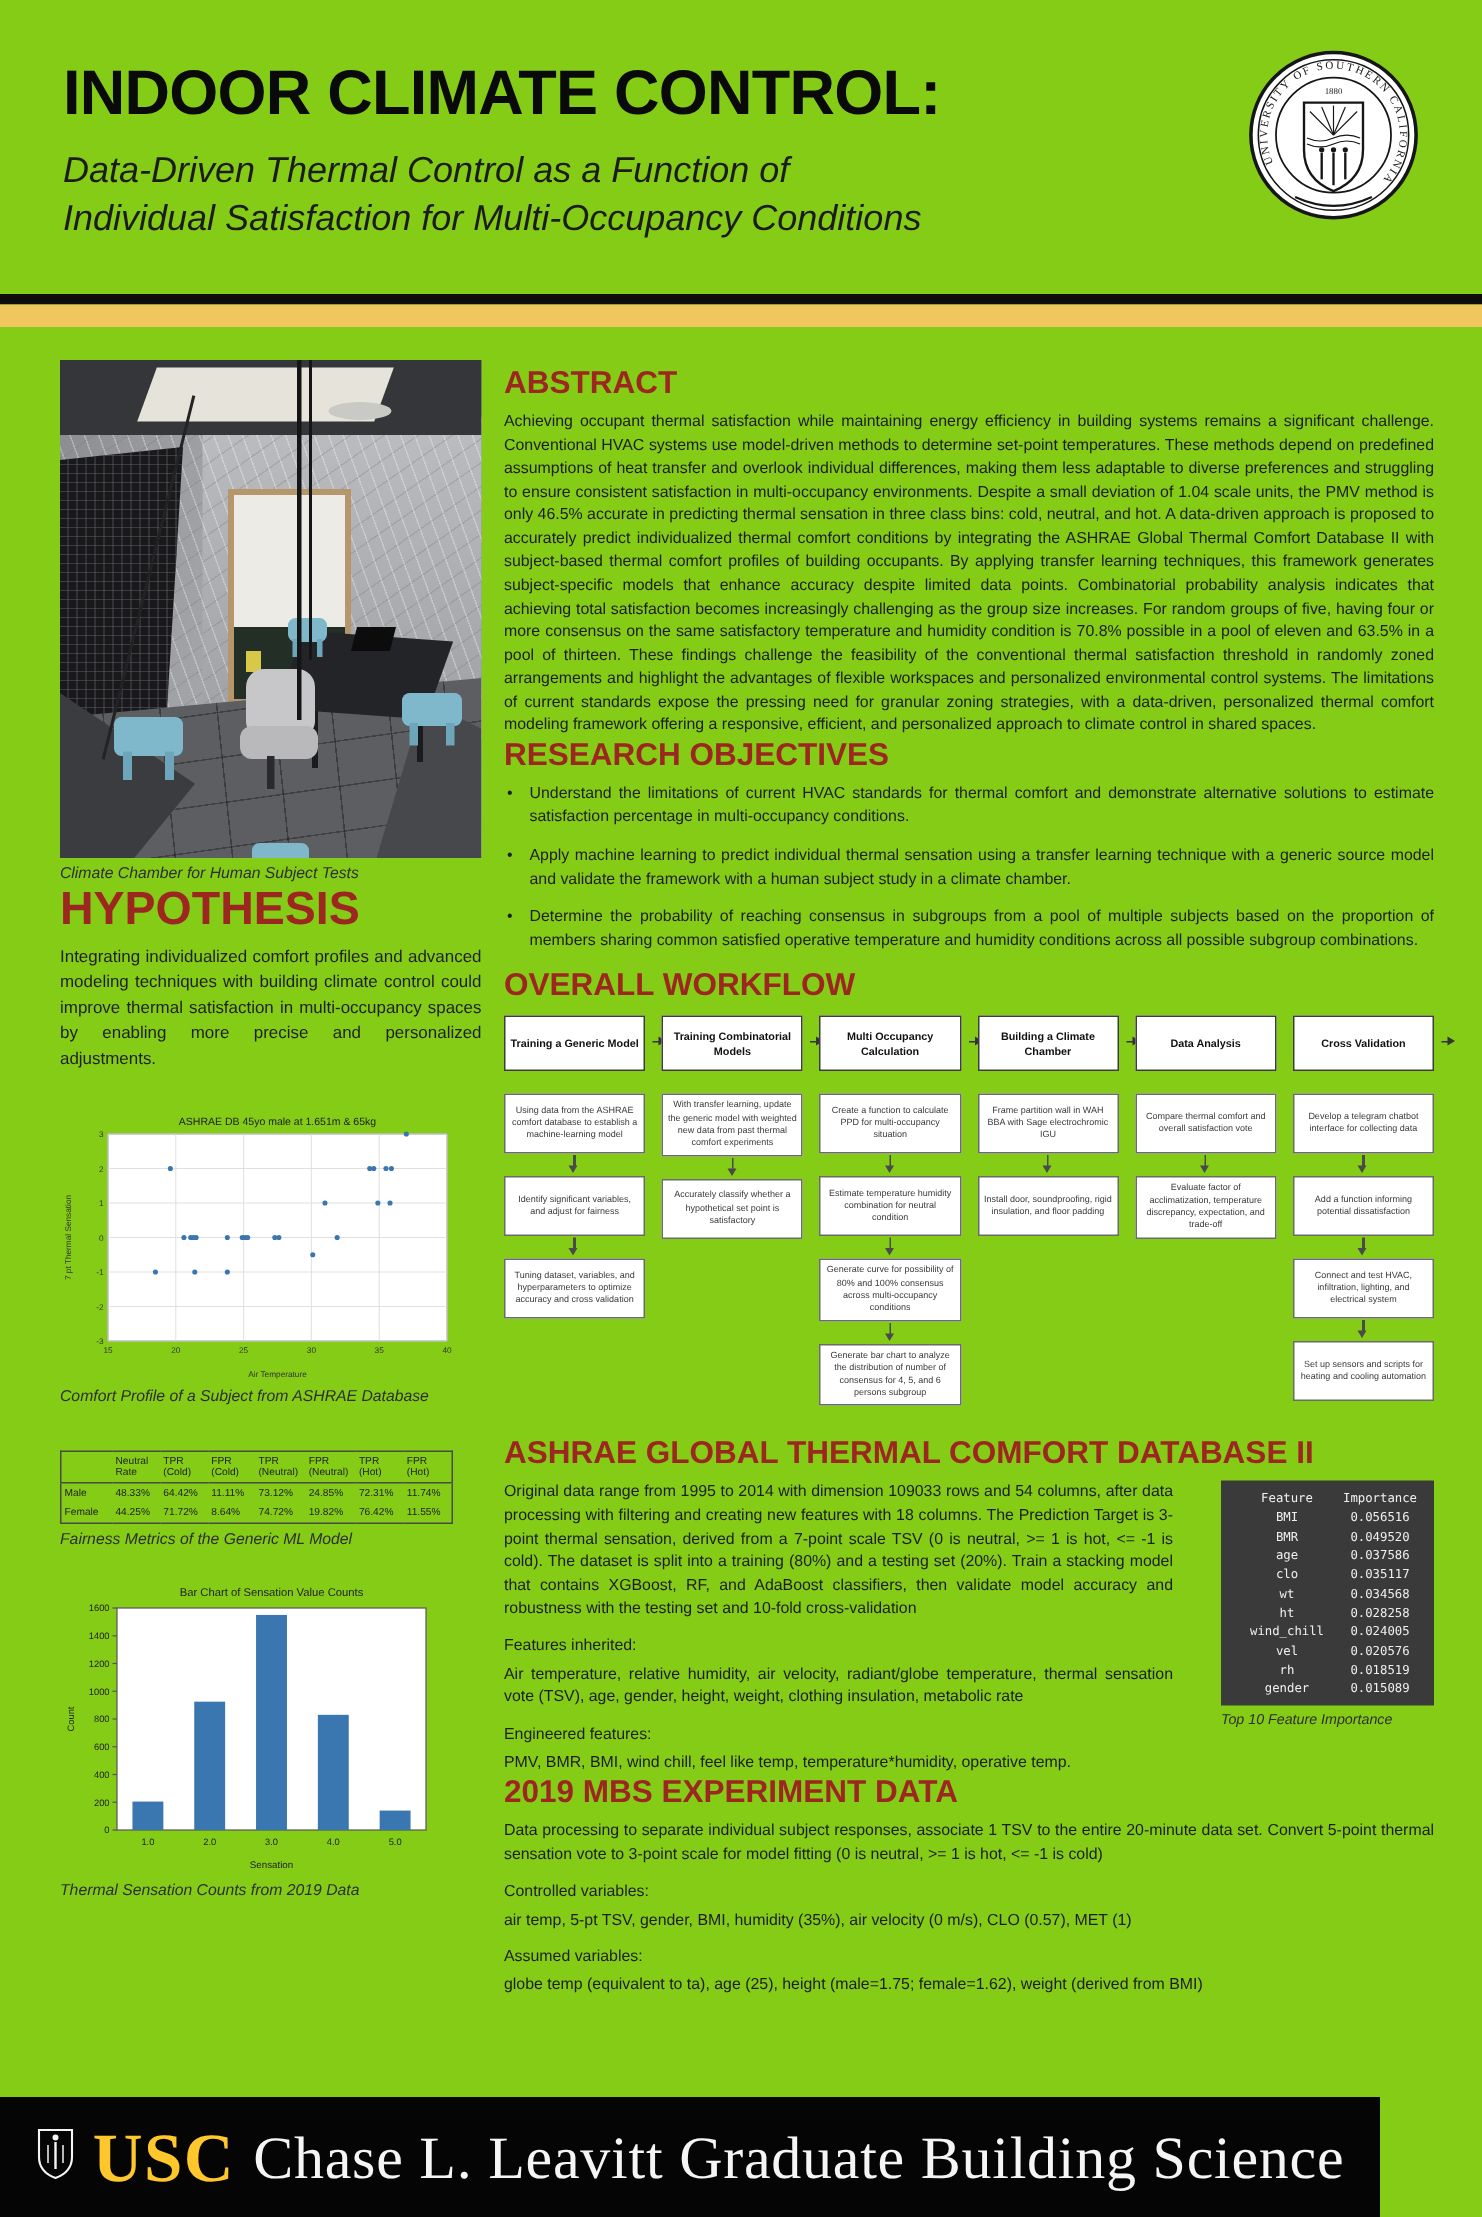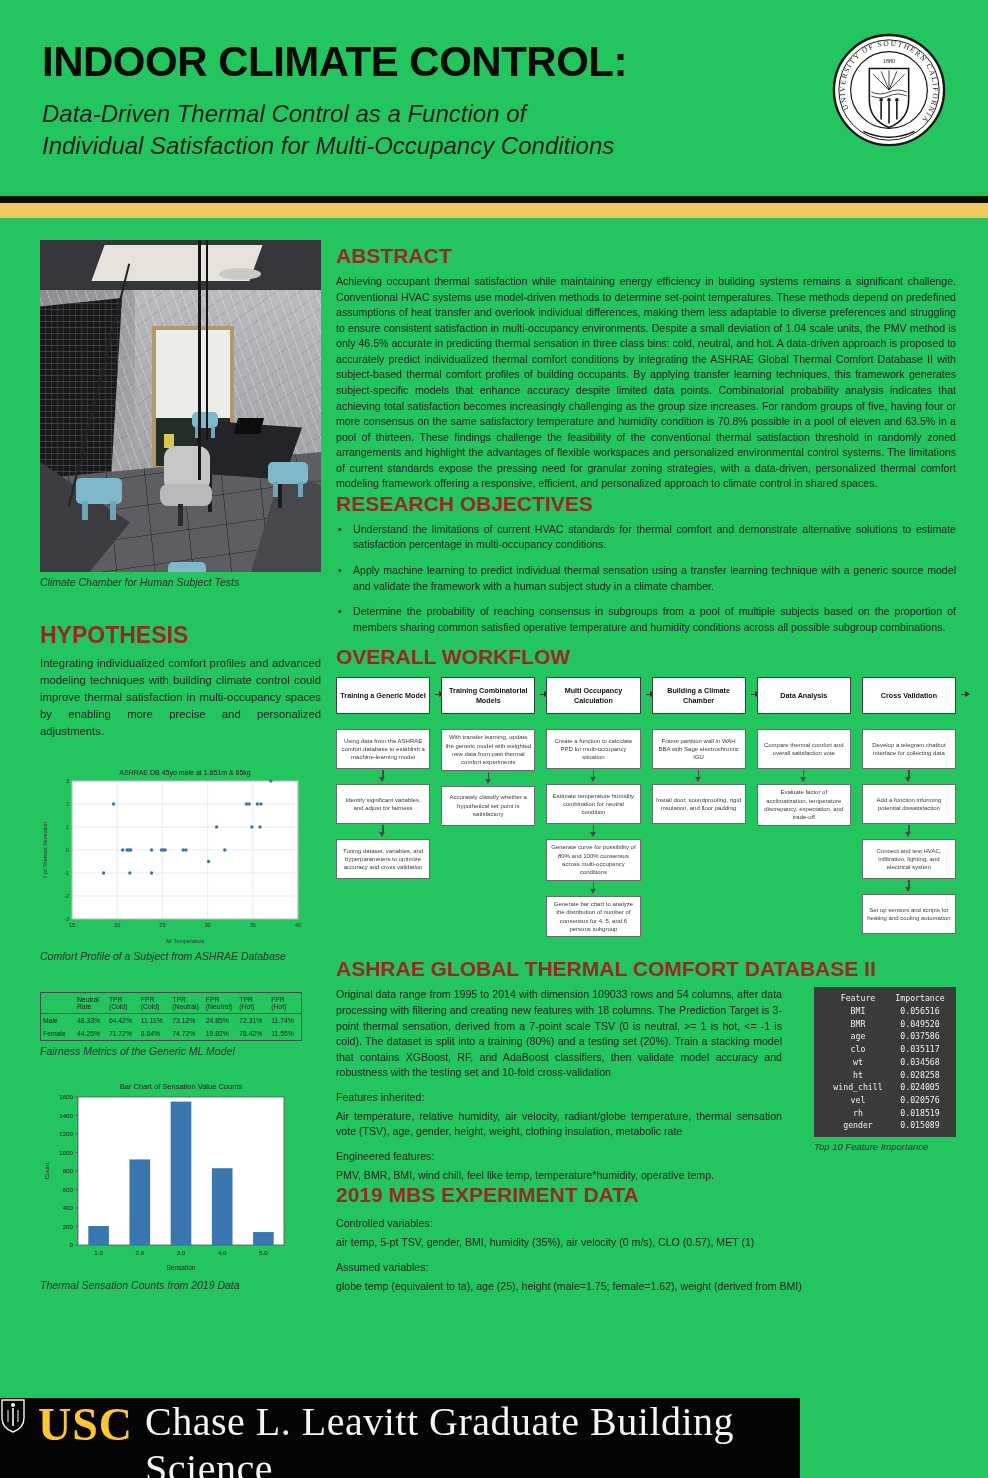--- a/index.html
+++ b/index.html
@@ -1,16 +1,16 @@
 <!DOCTYPE html>
 <html><head>
 <meta charset="utf-8">
 <style>
   html,body{margin:0;padding:0;background:#ffffff;}
-  .poster{position:relative;width:988px;height:1478px;background:#22c55e;font-family:"Liberation Sans",sans-serif;color:#1f1f1f;overflow:hidden;}
+  .poster{position:relative;width:988px;height:1478px;background:#84cc16;font-family:"Liberation Sans",sans-serif;color:#1f1f1f;overflow:hidden;}
 
   
   .masthead{position:absolute;left:42px;top:40px;width:760px;}
   .main-title{font-size:42px;font-weight:800;letter-spacing:-0.5px;color:#0a0a0a;line-height:1.05;}
   .subtitle{margin-top:14px;font-size:24px;font-style:italic;font-weight:500;color:#1c1c1c;line-height:1.35;}
   .seal{position:absolute;right:40px;top:28px;width:118px;height:130px;}
   .bar-black{position:absolute;left:0;top:196px;width:988px;height:7px;background:#0d0d0d;}
   .bar-gold{position:absolute;left:0;top:203px;width:988px;height:15px;background:#f0c75e;}
 
   
@@ -99,22 +99,22 @@
   .feat-table{background:#3a3a3a;color:#efefef;font-family:"DejaVu Sans Mono",monospace;font-size:8.2px;
     padding:5px 7px;line-height:1.55;}
   .feat-row{display:flex;justify-content:flex-end;}
   .feat-row span:first-child{width:66px;text-align:center;}
   .feat-row span:last-child{width:58px;text-align:center;}
   .db-right .caption{font-size:9.5px;}
   .sub-label{font-size:10.6px;margin-top:10px;}
   .mb6{margin-bottom:6px;}
 
   
-  .footer{position:absolute;left:0;bottom:0;width:800px;height:80px;background:#050505;
-    display:flex;justify-content:center;gap:12px;}
+  .footer{position:absolute;left:0;bottom:0;width:920px;height:80px;background:#050505;
+    display:flex;align-items:center;justify-content:center;gap:12px;}
   .footer .usc{font-family:"Liberation Serif",serif;font-weight:bold;font-size:46px;color:#ffc72c;letter-spacing:1px;}
   .footer .dept{font-family:"Liberation Serif",serif;font-size:40px;color:#f5f5f5;letter-spacing:0.5px;}
 
   .section-gap{margin-top:24px;}
 </style>
 </head>
 <body>
 
 <div class="poster">
 
@@ -199,21 +199,21 @@
       <div class="stool" style="left:36px;top:238px;width:46px;height:26px;"></div>
       <div class="stool" style="left:228px;top:222px;width:40px;height:22px;"></div>
       <div class="stool" style="left:152px;top:172px;width:26px;height:16px;"></div>
       <div class="stool" style="left:128px;bottom:-8px;width:38px;height:18px;"></div>
       <div class="ph-pole" style="left:158px;top:0;height:240px;"></div>
       <div class="ph-pole" style="left:166px;top:0;height:200px;width:2px;"></div>
       <div class="ph-cable" style="left:58px;top:20px;"></div>
     </div>
     <div class="caption">Climate Chamber for Human Subject Tests</div>
 
-    <h2 class="sec" style="margin-top:34px;font-size:23px;">HYPOTHESIS</h2>
+    <h2 class="sec" style="font-size:31px;">HYPOTHESIS</h2>
     <div class="hyp-text">Integrating individualized comfort profiles and advanced modeling techniques with building climate control could improve thermal satisfaction in multi-occupancy spaces by enabling more precise and personalized adjustments.</div>
 
     <div class="chart-wrap" id="scatter-chart">
         <svg width="266" height="180" xmlns="http://www.w3.org/2000/svg">
           <rect x="32" y="15" width="226" height="138" fill="#fff" stroke="#999" stroke-width="0.8"></rect>
           <line x1="32" y1="15" x2="32" y2="153" stroke="#dcdcdc" stroke-width="0.6"></line>
           <text x="32" y="161" font-size="5.5" text-anchor="middle" fill="#333">15</text>
           <line x1="77.2" y1="15" x2="77.2" y2="153" stroke="#dcdcdc" stroke-width="0.6"></line>
           <text x="77.2" y="161" font-size="5.5" text-anchor="middle" fill="#333">20</text>
           <line x1="122.4" y1="15" x2="122.4" y2="153" stroke="#dcdcdc" stroke-width="0.6"></line>
@@ -467,20 +467,21 @@
             <div class="feat-row">
               <span>gender</span>
               <span>0.015089</span>
             </div>
           </div>
         <div class="caption">Top 10 Feature Importance</div>
       </div>
     </div>
 
     <h2 class="sec section-gap">2019 MBS EXPERIMENT DATA</h2>
+    <div class="body-text">Data processing to separate individual subject responses, associate 1 TSV to the entire 20-minute data set. Convert 5-point thermal sensation vote to 3-point scale for model fitting (0 is neutral, &gt;= 1 is hot, &lt;= -1 is cold)</div>
     <div class="sub-label mb6">Controlled variables:</div>
     <div class="body-text">air temp, 5-pt TSV, gender, BMI, humidity (35%), air velocity (0 m/s), CLO (0.57), MET (1)</div>
     <div class="sub-label mb6">Assumed variables:</div>
     <div class="body-text">globe temp (equivalent to ta),  age (25), height (male=1.75; female=1.62), weight (derived from BMI)</div>
   </div>
 
   <div class="footer">
     <span>
       <svg width="26" height="36" viewBox="0 0 26 36">
         <path d="M 2,2 L 24,2 L 24,20 Q 24,30 13,34 Q 2,30 2,20 Z" fill="none" stroke="#f5f5f5" stroke-width="1.4"></path>

